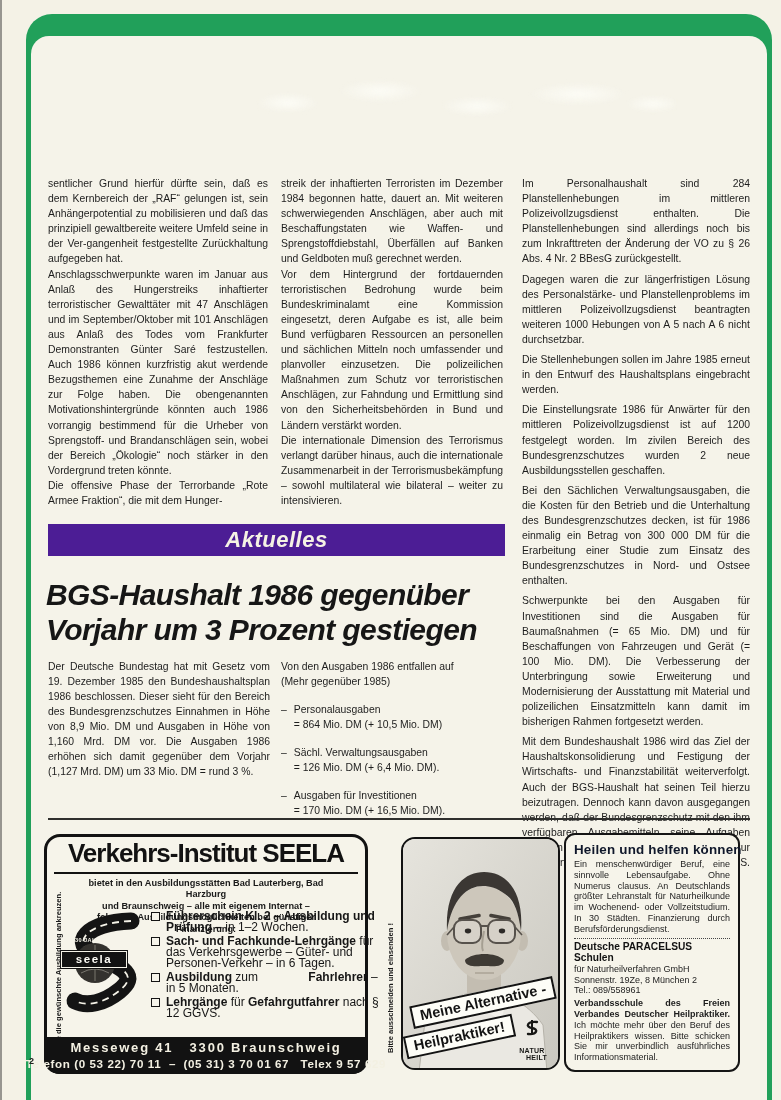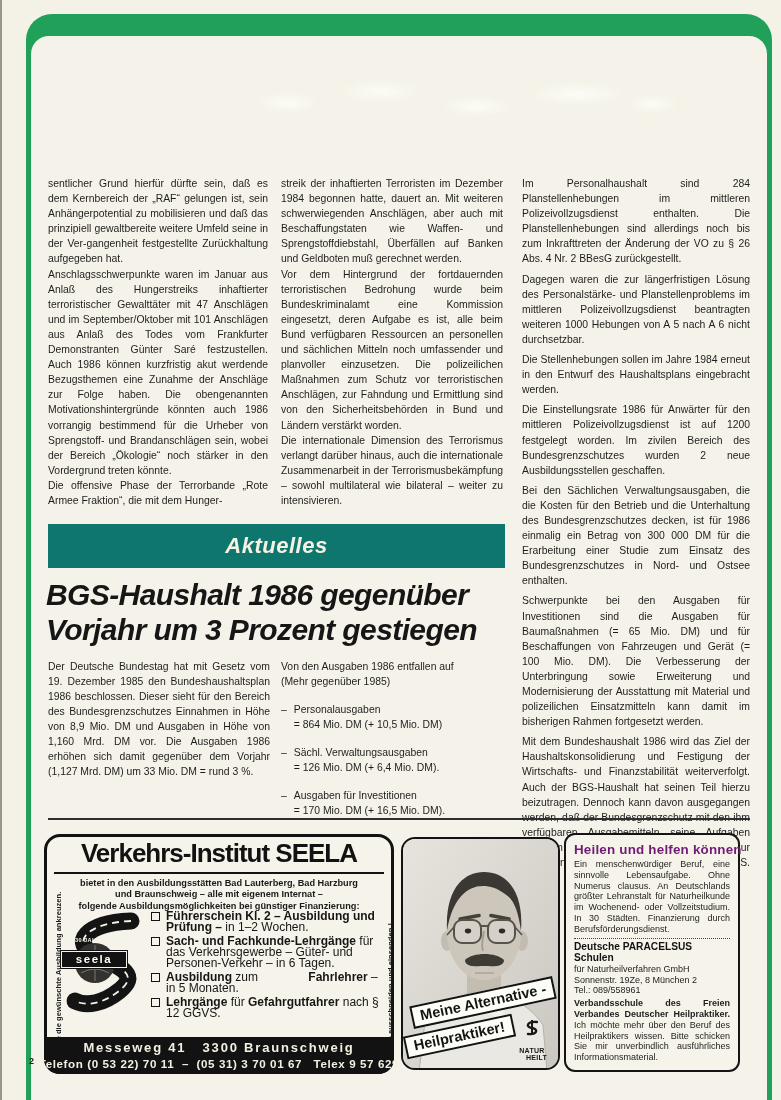--- a/index.html
+++ b/index.html
@@ -27,37 +27,37 @@
   
   .col{position:absolute;top:132px;text-align:justify;font-size:10.4px;line-height:15.1px;
        hyphens:auto;margin-top:44px;-webkit-hyphens:auto;}
   .col p{margin:0;}
   .col1{left:48px;width:220px;}
   .col2{left:281px;width:222px;}
   .col3{left:522px;width:228px;}
   .col3 p{margin-bottom:5px;}
   .sig{float:right;padding-left:8px;}
   
-  .banner{position:absolute;left:48px;top:524px;width:457px;height:44px;background:#0f766e;
+  .banner{position:absolute;left:48px;top:524px;width:457px;height:32px;background:#4c1d95;
     display:flex;align-items:center;justify-content:center;}
   .banner span{color:#f5f2e4;font-size:22px;font-weight:bold;font-style:italic;letter-spacing:.5px;}
   .headline{position:absolute;left:46px;top:577px;width:470px;
     font-size:30px;font-weight:bold;font-style:italic;line-height:35px;color:#161616;letter-spacing:-.6px;}
   
   .bcol{position:absolute;top:659px;text-align:justify;font-size:10.4px;line-height:15px;}
   .bcol1{left:48px;width:222px;}
   .bcol2{left:281px;width:224px;text-align:left;}
   .bcol2 .intro div{line-height:15px;}
   .bullet{display:flex;gap:7px;margin-top:13px;}
   .bullet .dash{flex:none;}
   .bullet .lbl{line-height:15px;}
   .bullet .val{line-height:15px;}
   .rule{position:absolute;left:48px;top:818px;width:702px;height:2px;background:#2f2f2d;}
   
-  .seela{position:absolute;left:44px;top:834px;width:350px;height:240px;background:#f6f4ea;
+  .seela{position:absolute;left:44px;top:834px;width:324px;height:240px;background:#f6f4ea;
     border:3px solid #121212;border-radius:16px;box-sizing:border-box;}
   .seela-title{position:absolute;left:0;right:0;top:1px;text-align:center;
     font-size:26px;font-weight:bold;letter-spacing:-1px;color:#121212;}
   .seela-rule{position:absolute;left:7px;right:7px;top:35px;height:2px;background:#121212;}
   .seela-intro{position:absolute;left:22px;right:22px;top:41px;text-align:center;
     font-size:9.2px;line-height:11.4px;font-weight:600;color:#1a1a1a;}
   .seela-items{position:absolute;left:104px;top:74px;width:238px;}
   .sitem{display:flex;gap:6px;margin-bottom:3px;font-size:12px;line-height:11px;color:#161616;}
   .sbox{flex:none;width:7px;height:7px;border:1.2px solid #141414;margin-top:1px;background:#f6f4ea;}
   .seela-note{position:absolute;left:24px;right:16px;top:185px;text-align:center;
@@ -84,21 +84,21 @@
     transform:rotate(-12deg);}
   .pb1{left:7px;top:152px;}
   .pb2{left:1px;top:186px;}
   .nlogo{position:absolute;right:5px;bottom:7px;width:42px;text-align:center;color:#17171
 5;}
   .nlogo .n1{font-size:7px;font-weight:bold;letter-spacing:.3px;line-height:7px;color:#171715;}
   .nlogo .n2{font-size:7px;font-weight:bold;letter-spacing:.3px;line-height:7px;margin-left:9px;color:#171715;}
   
   .heilen{position:absolute;left:564px;top:833px;width:176px;height:239px;box-sizing:border-box;
     border:2px solid #151515;border-radius:11px;background:#f6f4ea;padding:7px 8px 5px 8px;}
-  .heilen .h-title{font-size:13.4px;font-weight:bold;letter-spacing:.2px;color:#701a75;margin-bottom:2px;white-space:nowrap;}
+  .heilen .h-title{font-size:13.4px;font-weight:bold;letter-spacing:.2px;color:#0f172a;margin-bottom:2px;white-space:nowrap;}
   .heilen .h-body{font-size:9px;line-height:10.8px;text-align:justify;hyphens:auto;-webkit-hyphens:auto;}
   .h-div{border-top:1.5px dotted #444;margin:3px 0 2px 0;}
   .h-org{font-size:10.2px;font-weight:bold;line-height:11.6px;color:#121212;}
   .h-line{font-size:9px;line-height:10.8px;}
   .h-cta{font-size:9px;line-height:10.8px;text-align:justify;margin-top:2px;hyphens:auto;-webkit-hyphens:auto;}
   .h-cta .b{font-weight:bold;}
   .pagenum{position:absolute;left:29px;top:1056px;font-size:9px;font-weight:bold;color:#222;}
 </style>
 </head>
 <body>
@@ -115,21 +115,21 @@
   <p>Die offensive Phase der Terrorbande „Rote Armee Fraktion“, die mit dem Hunger-</p>
 </div>
 <div class="col col2">
   <p>streik der inhaftierten Terroristen im Dezember 1984 begonnen hatte, dauert an. Mit weiteren schwerwiegenden Anschlägen, aber auch mit Beschaffungstaten wie Waffen- und Sprengstoffdiebstahl, Überfällen auf Banken und Geldboten muß gerechnet werden.</p>
   <p>Vor dem Hintergrund der fortdauernden terroristischen Bedrohung wurde beim Bundeskriminalamt eine Kommission eingesetzt, deren Aufgabe es ist, alle beim Bund verfügbaren Ressourcen an personellen und sächlichen Mitteln noch umfassender und planvoller einzusetzen. Die polizeilichen Maßnahmen zum Schutz vor terroristischen Anschlägen, zur Fahndung und Ermittlung sind von den Sicherheitsbehörden in Bund und Ländern verstärkt worden.</p>
   <p>Die internationale Dimension des Terrorismus verlangt darüber hinaus, auch die internationale Zusammenarbeit in der Terrorismusbekämpfung – sowohl multilateral wie bilateral – weiter zu intensivieren.</p>
 </div>
 <div class="col col3">
   <p>Im Personalhaushalt sind 284 Planstellenhebungen im mittleren Polizeivollzugsdienst enthalten. Die Planstellenhebungen sind allerdings noch bis zum Inkrafttreten der Änderung der VO zu § 26 Abs. 4 Nr. 2 BBesG zurückgestellt.</p>
   <p>Dagegen waren die zur längerfristigen Lösung des Personalstärke- und Planstellenproblems im mittleren Polizeivollzugsdienst beantragten weiteren 1000 Hebungen von A 5 nach A 6 nicht durchsetzbar.</p>
-  <p>Die Stellenhebungen sollen im Jahre 1984 erneut in den Entwurf des Haushaltsplans eingebracht werden.</p>
+  <p>Die Stellenhebungen sollen im Jahre 1985 erneut in den Entwurf des Haushaltsplans eingebracht werden.</p>
   <p>Die Einstellungsrate 1986 für Anwärter für den mittleren Polizeivollzugsdienst ist auf 1200 festgelegt worden. Im zivilen Bereich des Bundesgrenzschutzes wurden 2 neue Ausbildungsstellen geschaffen.</p>
   <p>Bei den Sächlichen Verwaltungsausgaben, die die Kosten für den Betrieb und die Unterhaltung des Bundesgrenzschutzes decken, ist für 1986 einmalig ein Betrag von 300 000 DM für die Erarbeitung einer Studie zum Einsatz des Bundesgrenzschutzes in Nord- und Ostsee enthalten.</p>
   <p>Schwerpunkte bei den Ausgaben für Investitionen sind die Ausgaben für Baumaßnahmen (= 65 Mio. DM) und für Beschaffungen von Fahrzeugen und Gerät (= 100 Mio. DM). Die Verbesserung der Unterbringung sowie Erweiterung und Modernisierung der Ausstattung mit Material und polizeilichen Einsatzmitteln kann damit im bisherigen Rahmen fortgesetzt werden.</p>
   <p><span>Mit dem Bundeshaushalt 1986 wird das Ziel der Haushaltskonsolidierung und Festigung der Wirtschafts- und Finanzstabilität weiterverfolgt. Auch der BGS-Haushalt hat seinen Teil hierzu beizutragen. Dennoch kann davon ausgegangen werden, daß der Bundesgrenzschutz mit den ihm verfügbaren Ausgabemitteln seine Aufgaben auch im Jahre 1986 auftragsgemäß und zur Zufriedenheit erfüllen kann.</span> <span class="sig">S.</span></p>
 </div>
 
 <div class="banner">
   <span>Aktuelles</span>
 </div>
 <div class="headline">

